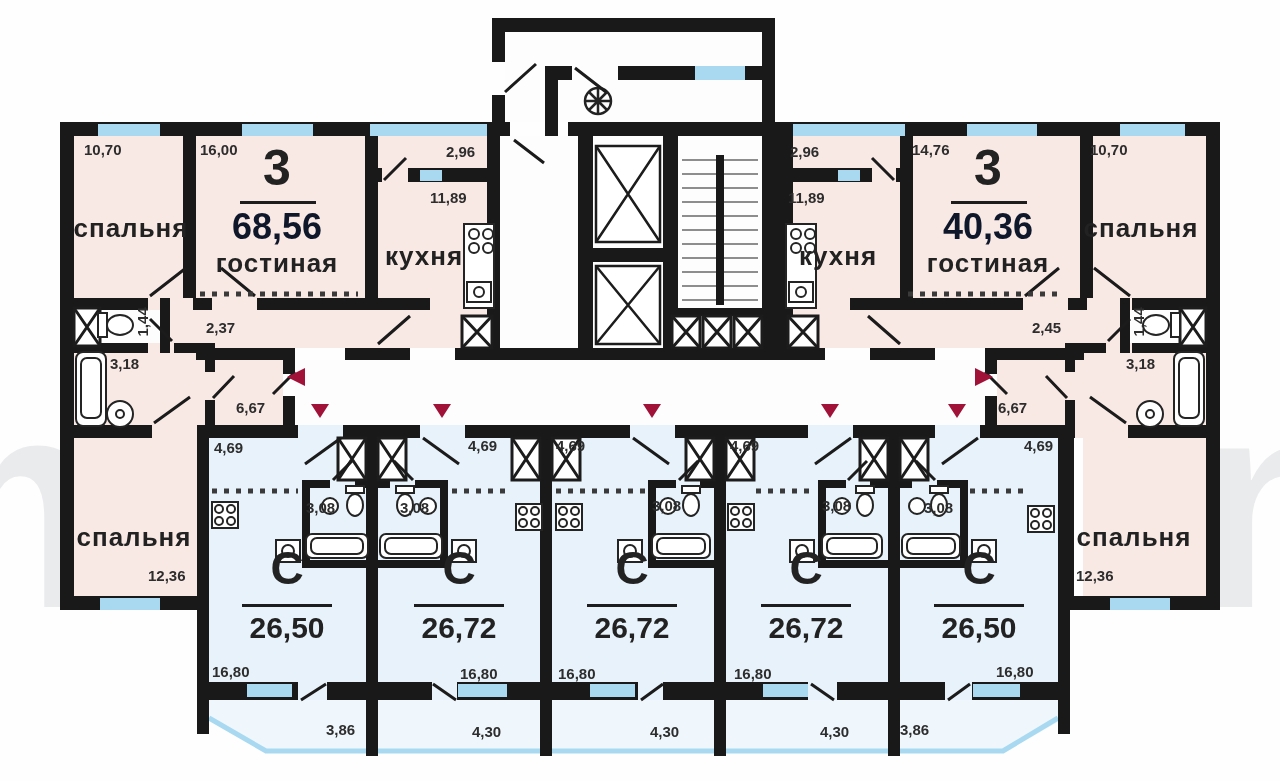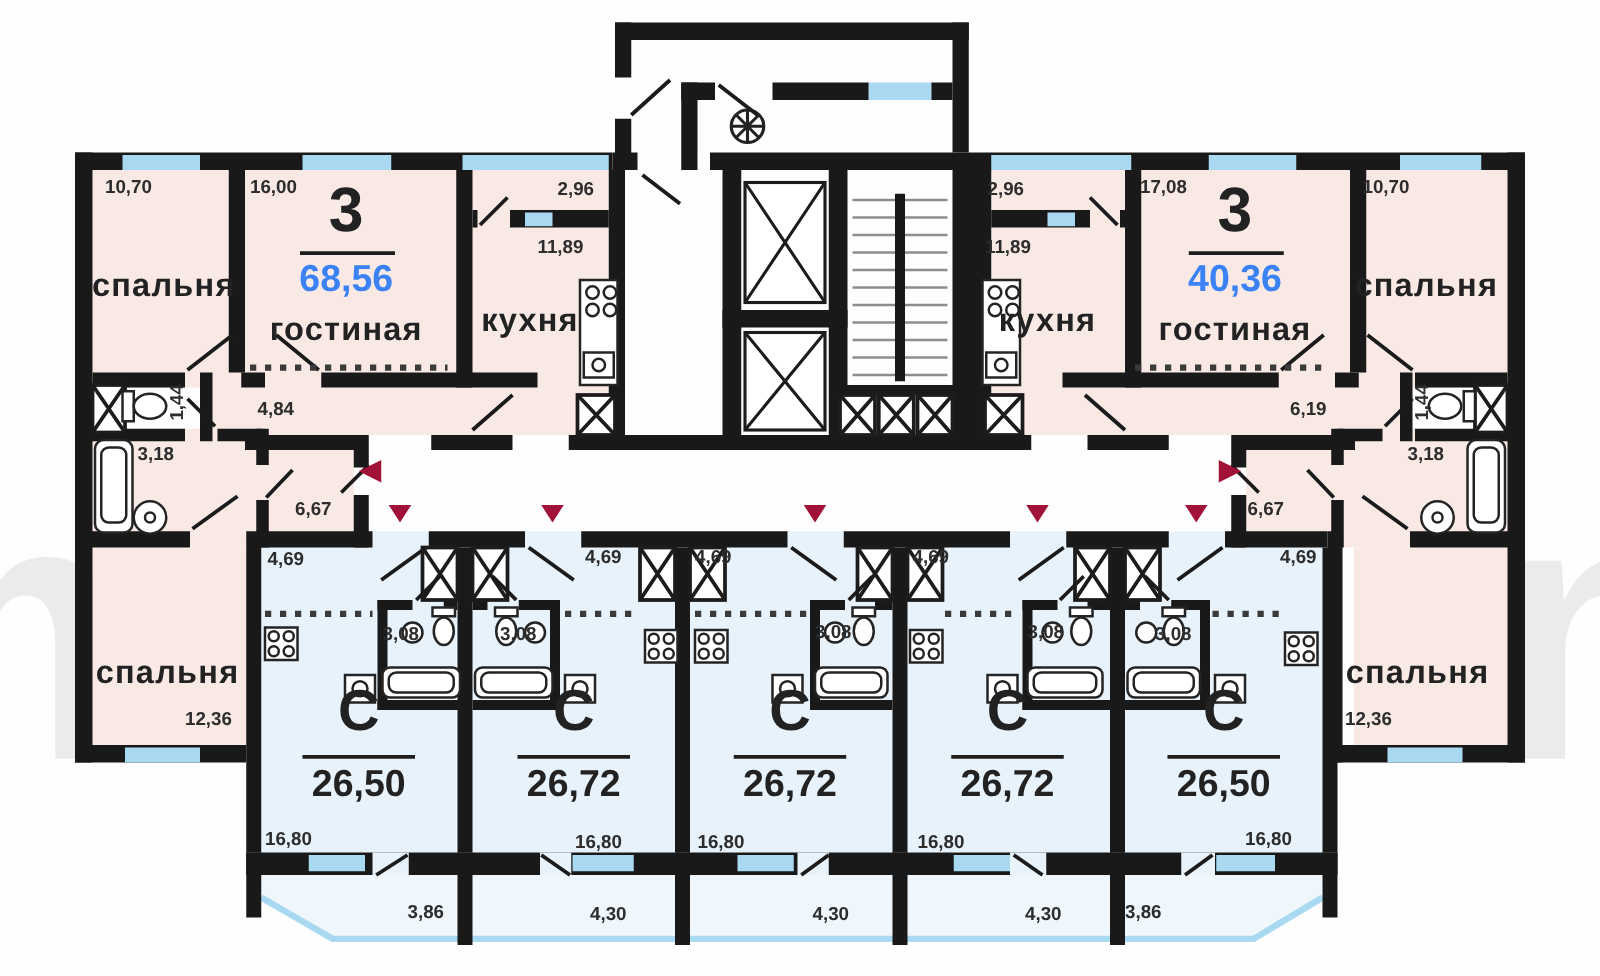--- a/index.html
+++ b/index.html
@@ -5,21 +5,21 @@
   html,body{margin:0;padding:0;background:#ffffff;}
   #stage{position:relative;width:1280px;height:781px;background:#fefefe;overflow:hidden;
          font-family:"Liberation Sans",sans-serif;}
   .wm{position:absolute;font:bold 300px "Liberation Sans",sans-serif;color:#b9bcc4;opacity:.28;
       top:330px;z-index:0;user-select:none;}
   svg{position:absolute;left:0;top:0;z-index:1;}
   .lbl{position:absolute;z-index:2;font:bold 15px/1.05 "Liberation Sans",sans-serif;color:#2d2d2d;white-space:nowrap;}
   .c{transform:translateX(-50%);}
   .name{font-size:26px;letter-spacing:1px;color:#222;}
   .huge{font-size:50px;color:#222;}
-  .big{font-size:30px;color:#3b82f6;}
+  .big{font-size:36px;color:#0f172a;}
   .stype{font-size:46px;color:#222;}
   .sarea{font-size:30px;color:#222;}
   .rot{transform:rotate(-90deg);transform-origin:center center;}
   .frac{position:absolute;height:3px;background:#1d1d1d;z-index:2;}
 </style>
 </head>
 <body>
 
 <div id="stage">
 
@@ -479,38 +479,38 @@
   <span class="lbl" style="left:84px;top:142px">10,70</span>
   <span class="lbl name c" style="left:131px;top:215px">спальня</span>
   <span class="lbl" style="left:200px;top:142px">16,00</span>
   <span class="lbl huge c" style="left:277px;top:142px">3</span>
   <div class="frac" style="left:240px;top:201px;width:76px"></div>
   <span class="lbl big c" style="left:277px;top:208px">68,56</span>
   <span class="lbl name c" style="left:277px;top:250px">гостиная</span>
   <span class="lbl" style="left:446px;top:144px">2,96</span>
   <span class="lbl" style="left:430px;top:190px">11,89</span>
   <span class="lbl name c" style="left:424px;top:243px">кухня</span>
-  <span class="lbl" style="left:206px;top:320px">4,84</span>
+  <span class="lbl" style="left:206px;top:320px">2,37</span>
   <span class="lbl rot" style="left:128px;top:314px">1,44</span>
   <span class="lbl" style="left:110px;top:356px">3,18</span>
   <span class="lbl" style="left:236px;top:400px">6,67</span>
   <span class="lbl name c" style="left:134px;top:524px">спальня</span>
   <span class="lbl" style="left:148px;top:568px">12,36</span>
 
   <span class="lbl" style="left:790px;top:144px">2,96</span>
   <span class="lbl" style="left:788px;top:190px">11,89</span>
   <span class="lbl name c" style="left:838px;top:243px">кухня</span>
-  <span class="lbl" style="left:912px;top:142px">17,08</span>
+  <span class="lbl" style="left:912px;top:142px">14,76</span>
   <span class="lbl huge c" style="left:988px;top:142px">3</span>
   <div class="frac" style="left:951px;top:201px;width:76px"></div>
   <span class="lbl big c" style="left:988px;top:208px">40,36</span>
   <span class="lbl name c" style="left:988px;top:250px">гостиная</span>
   <span class="lbl" style="left:1090px;top:142px">10,70</span>
   <span class="lbl name c" style="left:1141px;top:215px">спальня</span>
-  <span class="lbl" style="left:1032px;top:320px">6,19</span>
+  <span class="lbl" style="left:1032px;top:320px">2,45</span>
   <span class="lbl rot" style="left:1124px;top:314px">1,44</span>
   <span class="lbl" style="left:1126px;top:356px">3,18</span>
   <span class="lbl" style="left:998px;top:400px">6,67</span>
   <span class="lbl name c" style="left:1134px;top:524px">спальня</span>
   <span class="lbl" style="left:1076px;top:568px">12,36</span>
 
   <span class="lbl" style="left:214px;top:440px">4,69</span>
   <span class="lbl" style="left:306px;top:500px">3,08</span>
   <span class="lbl stype c" style="left:287px;top:544px">С</span>
   <div class="frac" style="left:242px;top:604px;width:90px"></div>

